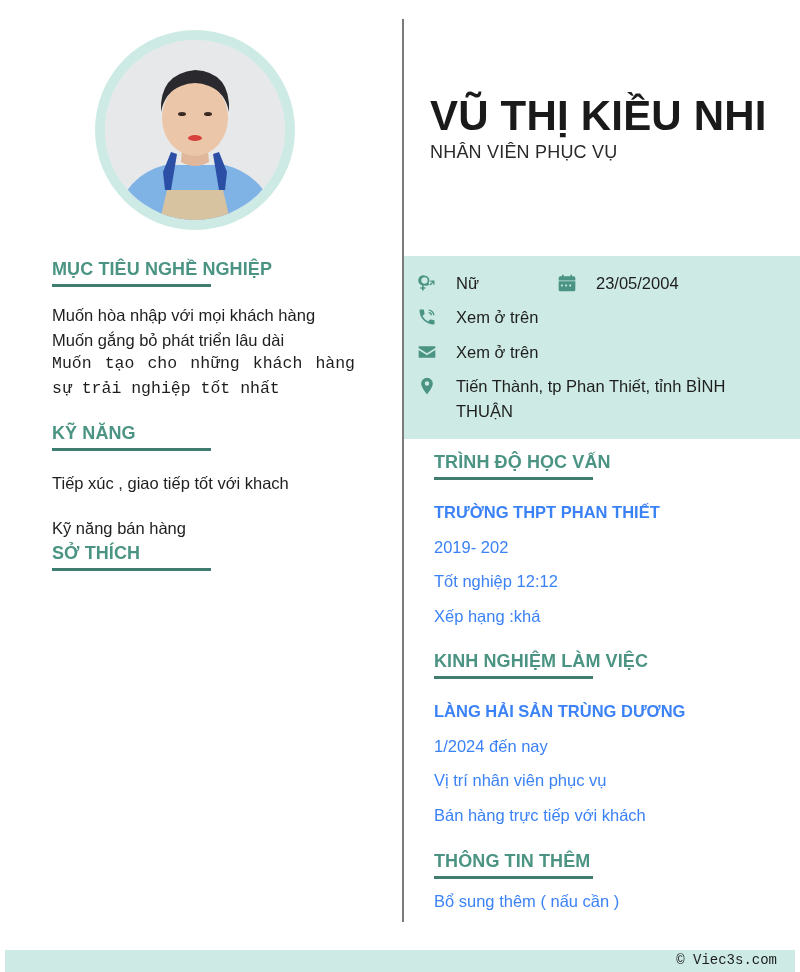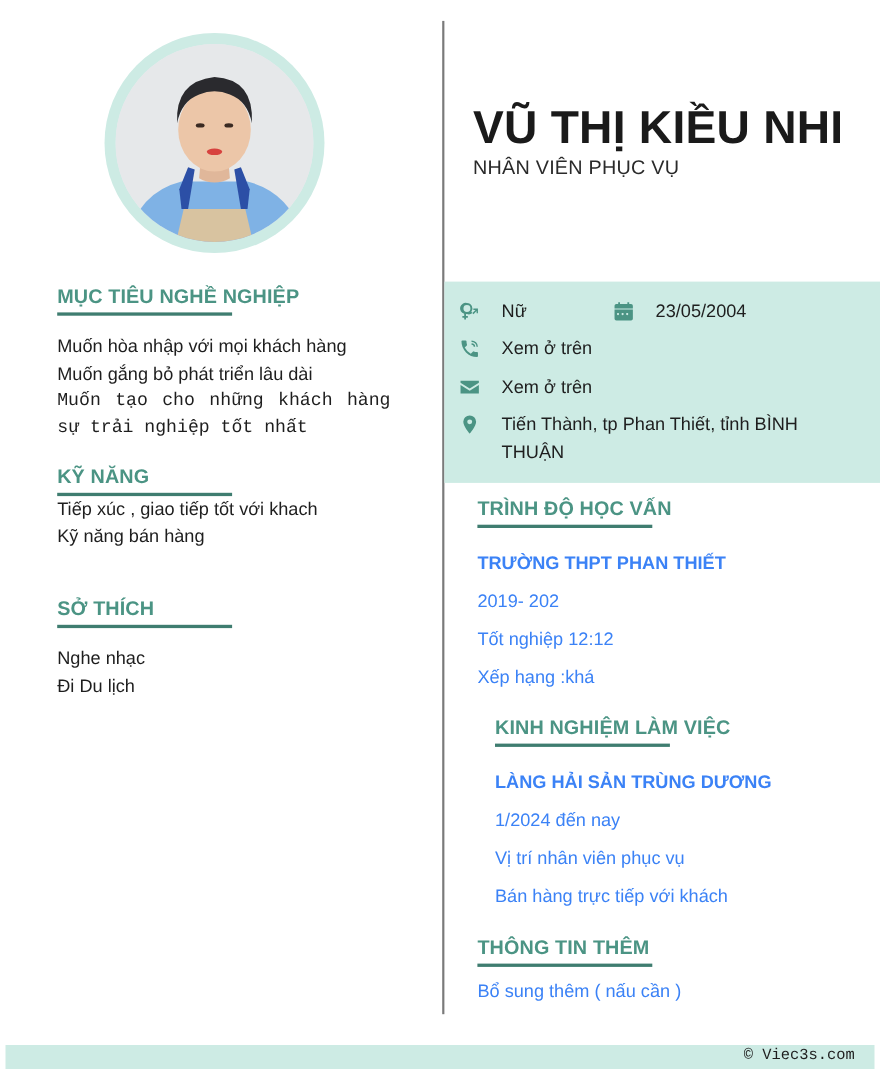--- a/index.html
+++ b/index.html
@@ -19,21 +19,21 @@
   .left-col { position: absolute; left: 52px; width: 303px; }
   .body-text { font-size: 16.5px; line-height: 24.5px; color: #1e1e1e; }
   .justify { text-align: justify; }
 
   #sec-objective { top: 258px; }
   #sec-objective .section-rule { width: 159px; margin-top: 4px; }
   #sec-objective .lines { margin-top: 16px; }
 
   #sec-skills { top: 422px; }
   #sec-skills .section-rule { width: 159px; margin-top: 4px; }
-  #sec-skills .item { margin-top: 0; }
+  #sec-skills .item { margin-top: 20px; }
   #sec-skills .item:first-of-type { margin-top: 15px; }
 
   #sec-hobbies { top: 542px; }
   #sec-hobbies .section-rule { width: 159px; margin-top: 4px; }
   #sec-hobbies .lines { margin-top: 16px; }
 
   
   .name { position: absolute; left: 430px; top: 92px; font-size: 42px; font-weight: bold; color: #1a1a1a; letter-spacing: 0.2px; }
   .job-title { position: absolute; left: 430px; top: 142px; font-size: 18px; color: #2a2a2a; letter-spacing: 0.2px; }
 
@@ -48,21 +48,21 @@
   #row-email { left: 12px; top: 84px; }
   #row-address { left: 12px; top: 118px; width: 350px; }
 
   .right-col { position: absolute; left: 434px; width: 340px; }
   .right-col .item { font-size: 16.5px; line-height: 24.5px; color: #3b82f6; margin-top: 10px; }
   .right-col .item.bold { font-weight: bold; margin-top: 20px; }
 
   #sec-education { top: 451px; }
   #sec-education .section-rule { width: 159px; margin-top: 4px; }
 
-  #sec-experience { top: 650px; margin-left: 16px; }
+  #sec-experience { top: 650px; }
   #sec-experience .section-rule { width: 159px; margin-top: 4px; }
 
   #sec-additional { top: 850px; }
   #sec-additional .section-rule { width: 159px; margin-top: 4px; }
   #sec-additional .item { margin-top: 10px; }
 
   .footer { position: absolute; left: 5px; top: 950px; width: 790px; height: 22px; background: #cdebe4; }
   .footer-text { position: absolute; right: 18px; top: 2px; font-family: "Liberation Mono", "DejaVu Sans Mono", monospace; font-size: 14px; color: #1e1e1e; }
 </style>
 </head>
@@ -109,24 +109,20 @@
 <div class="left-col" id="sec-skills">
   <div class="section-title">KỸ NĂNG</div>
   <div class="section-rule"></div>
   <div class="item body-text">Tiếp xúc , giao tiếp tốt với khach</div>
   <div class="item body-text">Kỹ năng bán hàng</div>
 </div>
 
 <div class="left-col" id="sec-hobbies">
   <div class="section-title">SỞ THÍCH</div>
   <div class="section-rule"></div>
-  <div class="lines body-text">
-    <div>Nghe nhạc</div>
-    <div>Đi Du lịch</div>
-  </div>
 </div>
 
 <div class="name">VŨ THỊ KIỀU NHI</div>
 <div class="job-title">NHÂN VIÊN PHỤC VỤ</div>
 
 <div class="info-panel">
   <div class="info-row" id="row-gender">
     <span class="ico">
       <svg viewBox="0 0 24 24">
           <path d="M9 3a6 6 0 0 1 4.8 9.6l1.2 1.2 3.3-3.3H16V9h5v5h-1.5v-2.3l-3.4 3.4-1.2-1.2A6 6 0 0 1 9 15a6 6 0 0 1-1 0v2h2v2H8v2H6v-2H4v-2h2v-2.3A6 6 0 0 1 9 3zm0 2.2a3.8 3.8 0 1 0 0 7.6 3.8 3.8 0 0 0 0-7.6z"></path>

